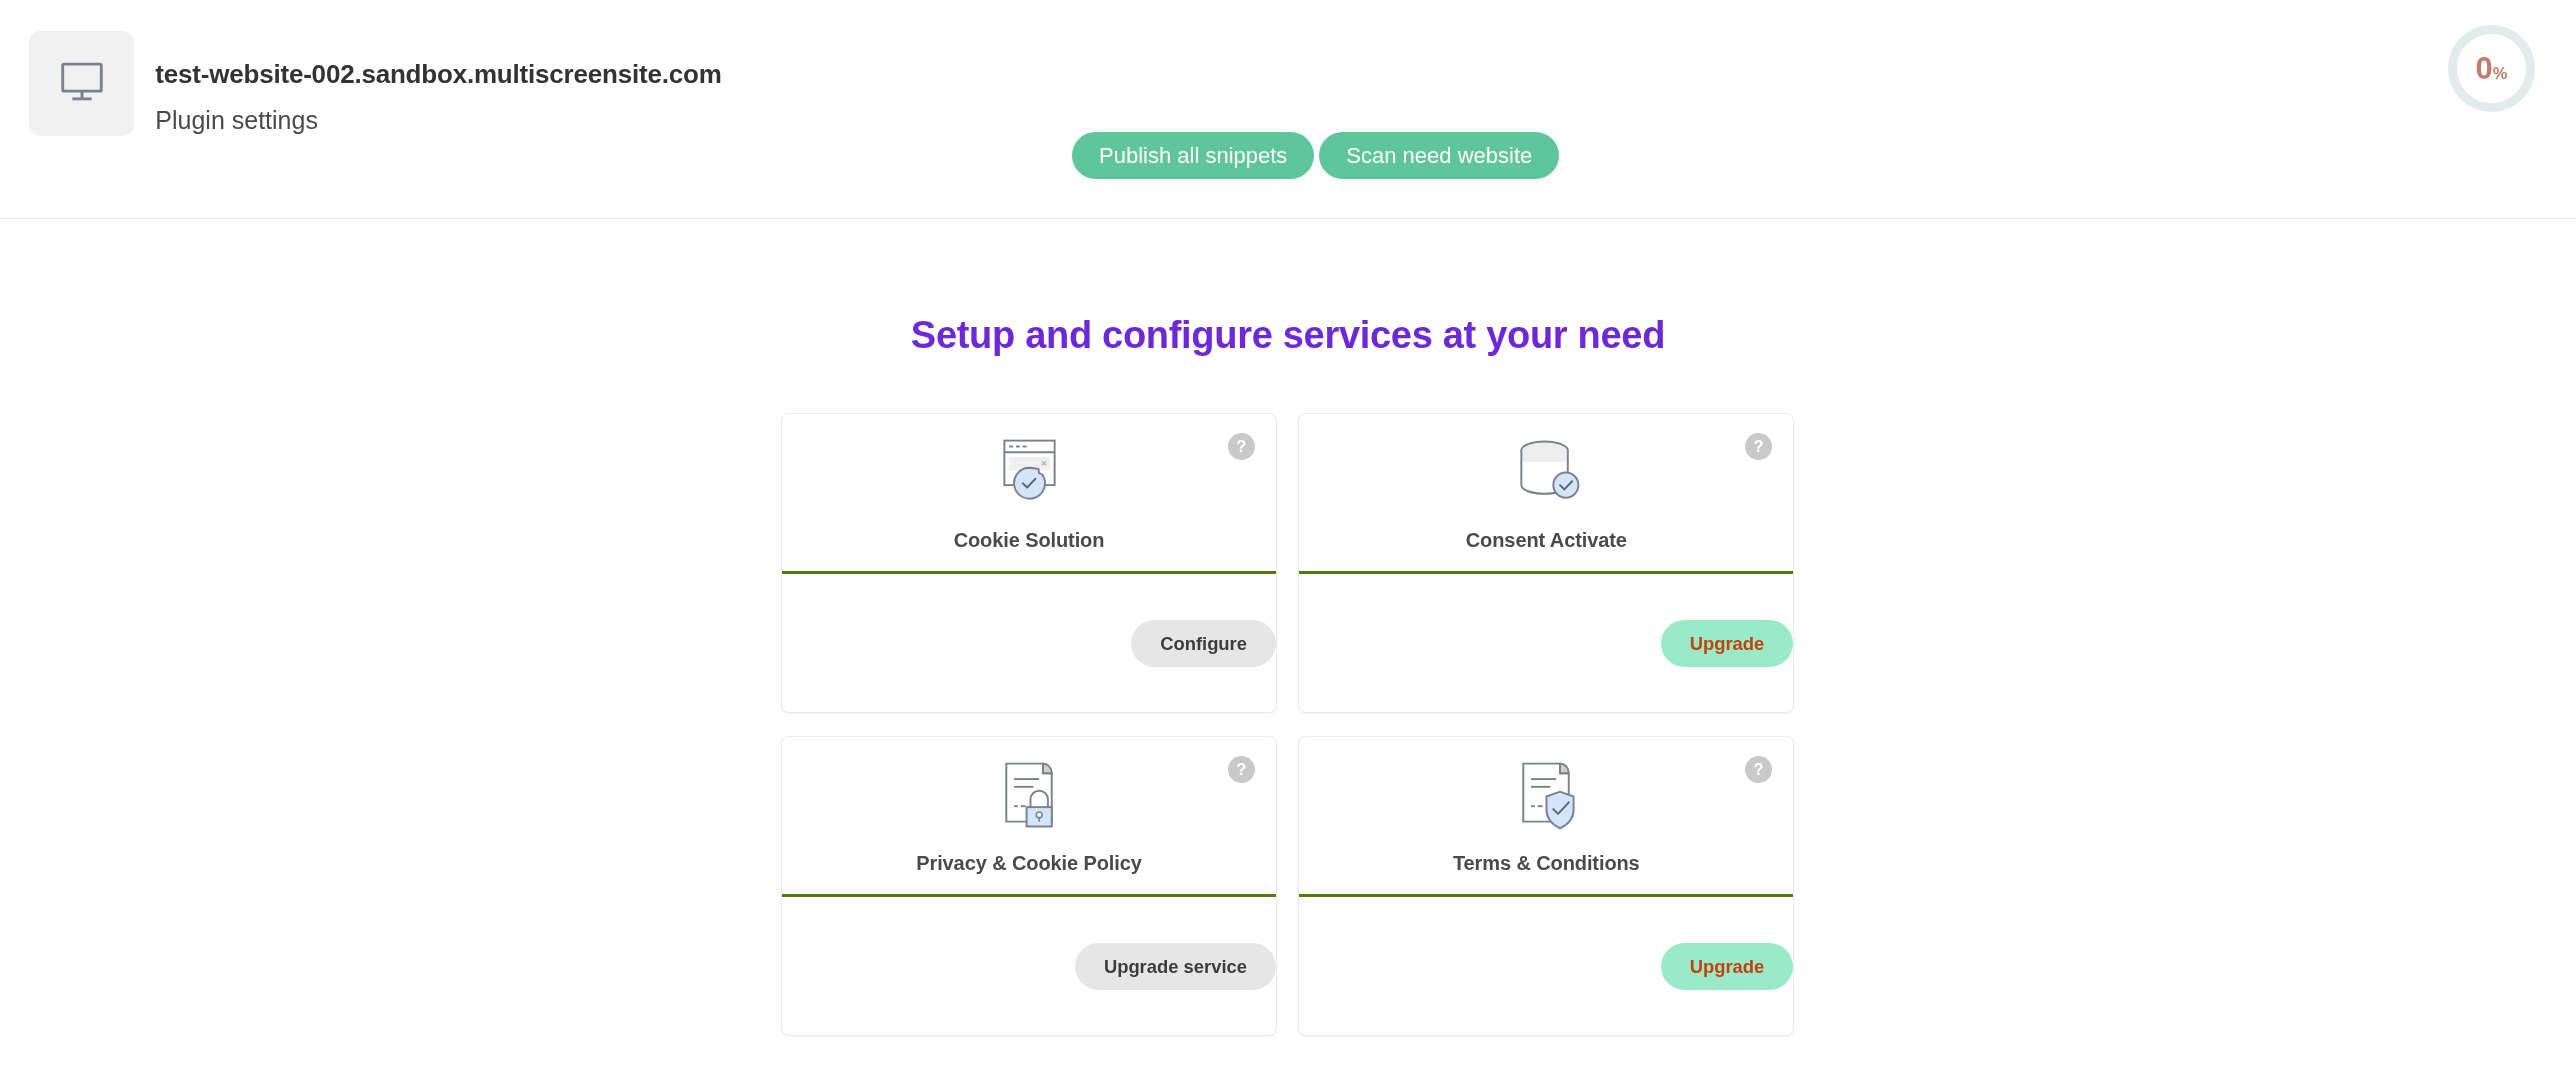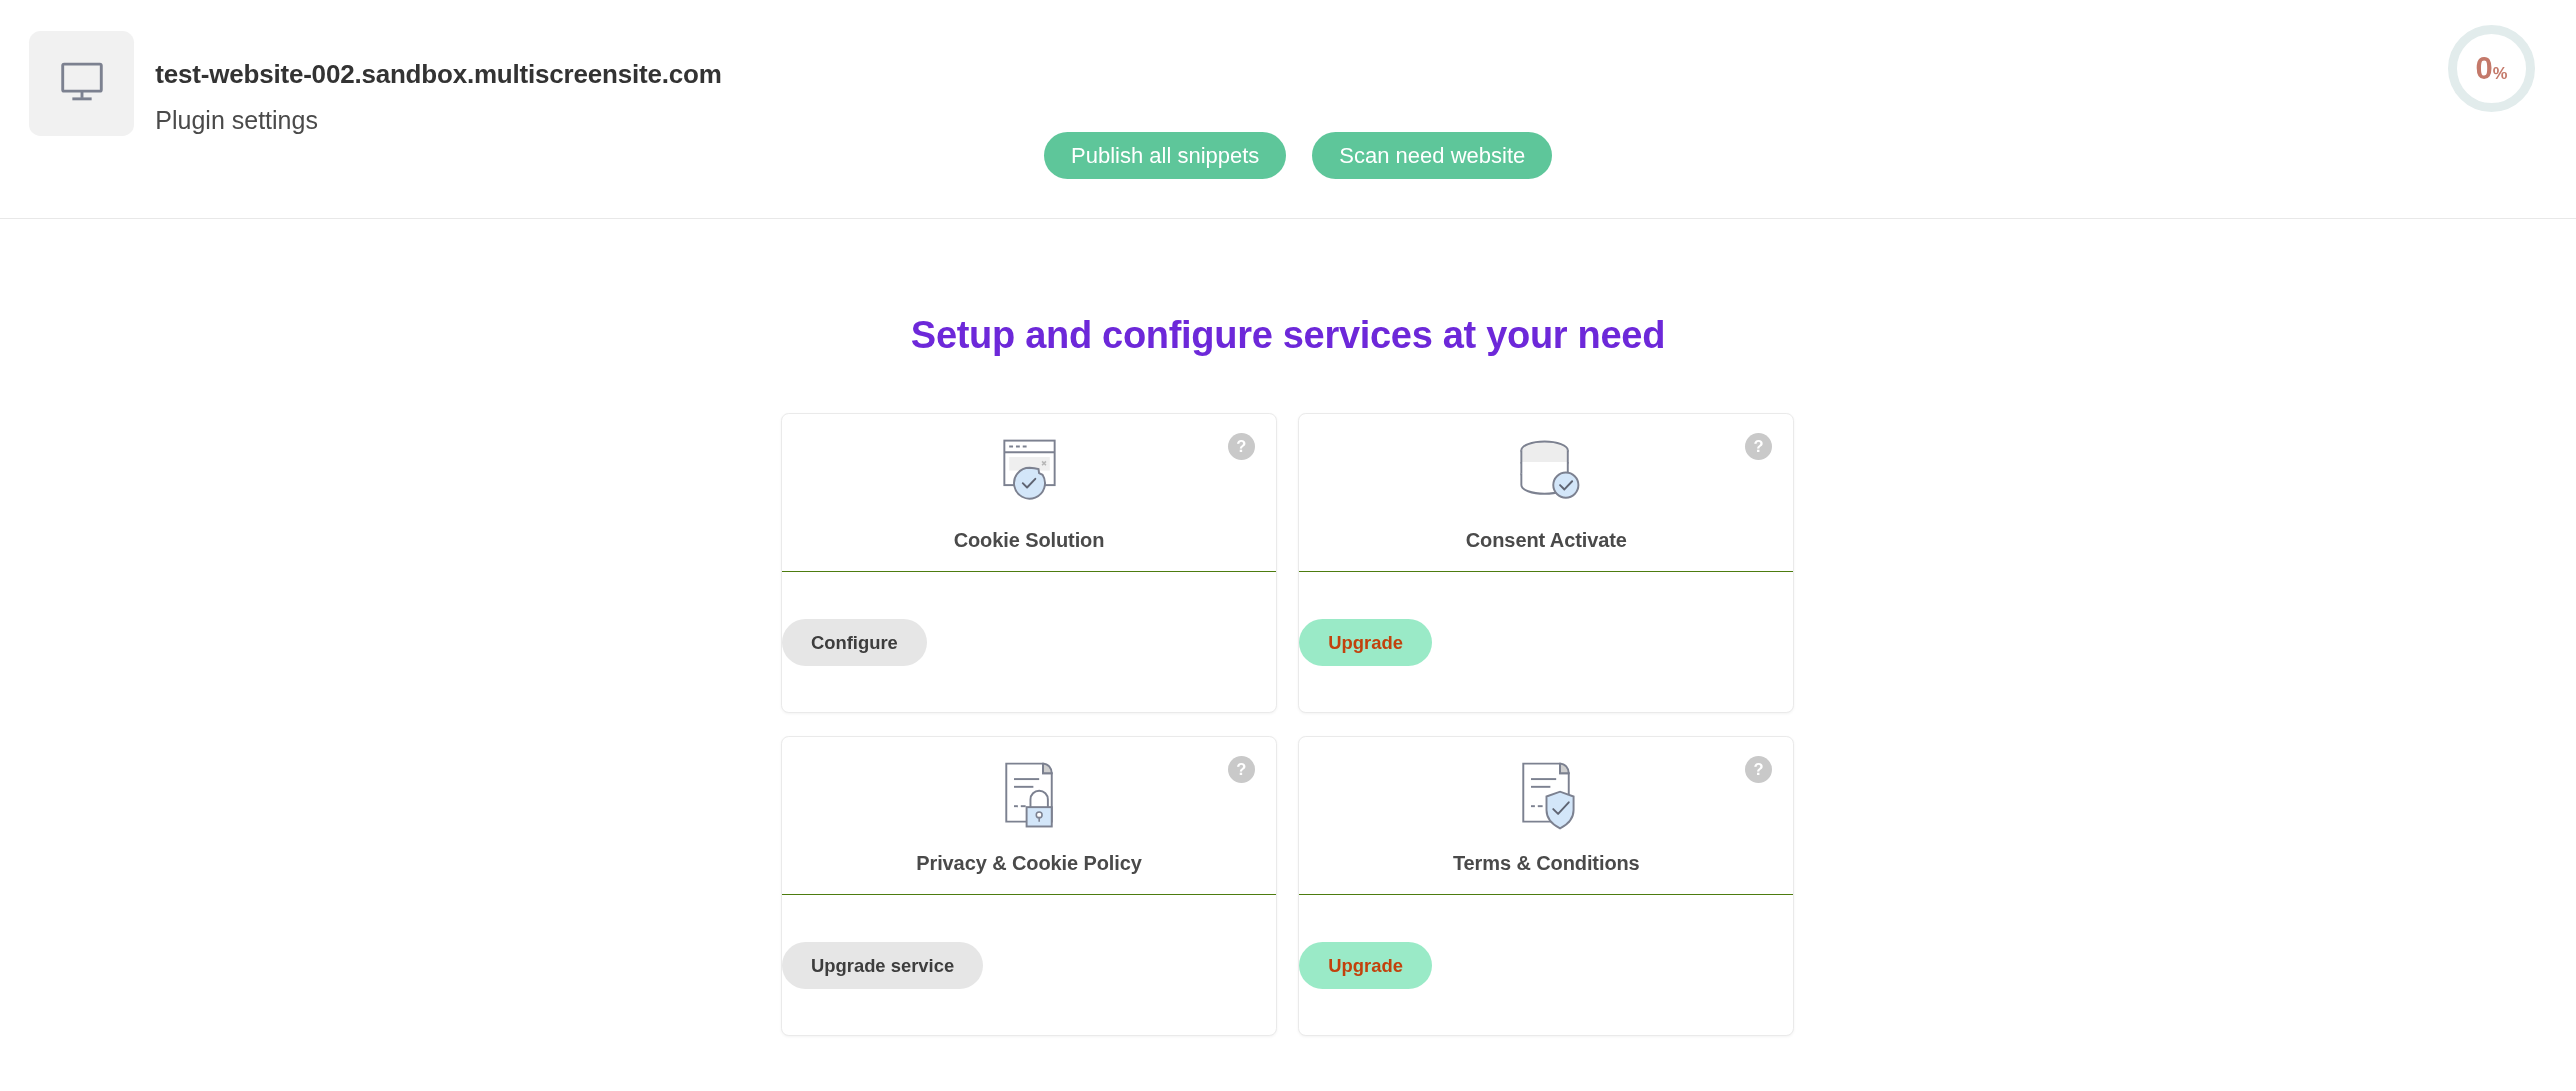--- a/index.html
+++ b/index.html
@@ -56,24 +56,24 @@
 
   .site-sub {
     font-size: 25px;
     color: #4a4a4a;
     margin-top: 14px;
     line-height: 1.25;
   }
 
   .header-actions {
     position: absolute;
-    left: 1044px;
+    left: 1072px;
     top: 132px;
     display: flex;
-    gap: 26px;
+    gap: 5px;
   }
 
   .btn-green-pill {
     background: #5ec69a;
     color: #ffffff;
     border: none;
     border-radius: 968px;
     font-size: 22px;
     font-family: "Liberation Sans", sans-serif;
     padding: 0 27px;
@@ -189,24 +189,24 @@
     font-size: 20px;
     font-weight: bold;
     color: #4a4a4a;
     text-align: center;
     letter-spacing: -0.1px;
   }
 
   .card-footer {
     flex: none;
     height: 141px;
-    border-top: 1px solid #4d7c0f;
-    display: flex;
-    align-items: center;
-    justify-content: flex-start;
+    border-top: 3px solid #4d7c0f;
+    display: flex;
+    align-items: center;
+    justify-content: flex-end;
   }
 
   .btn-card {
     border: none;
     border-radius: 968px;
     font-size: 18.4px;
     font-weight: bold;
     font-family: "Liberation Sans", sans-serif;
     height: 47px;
     line-height: 47px;

